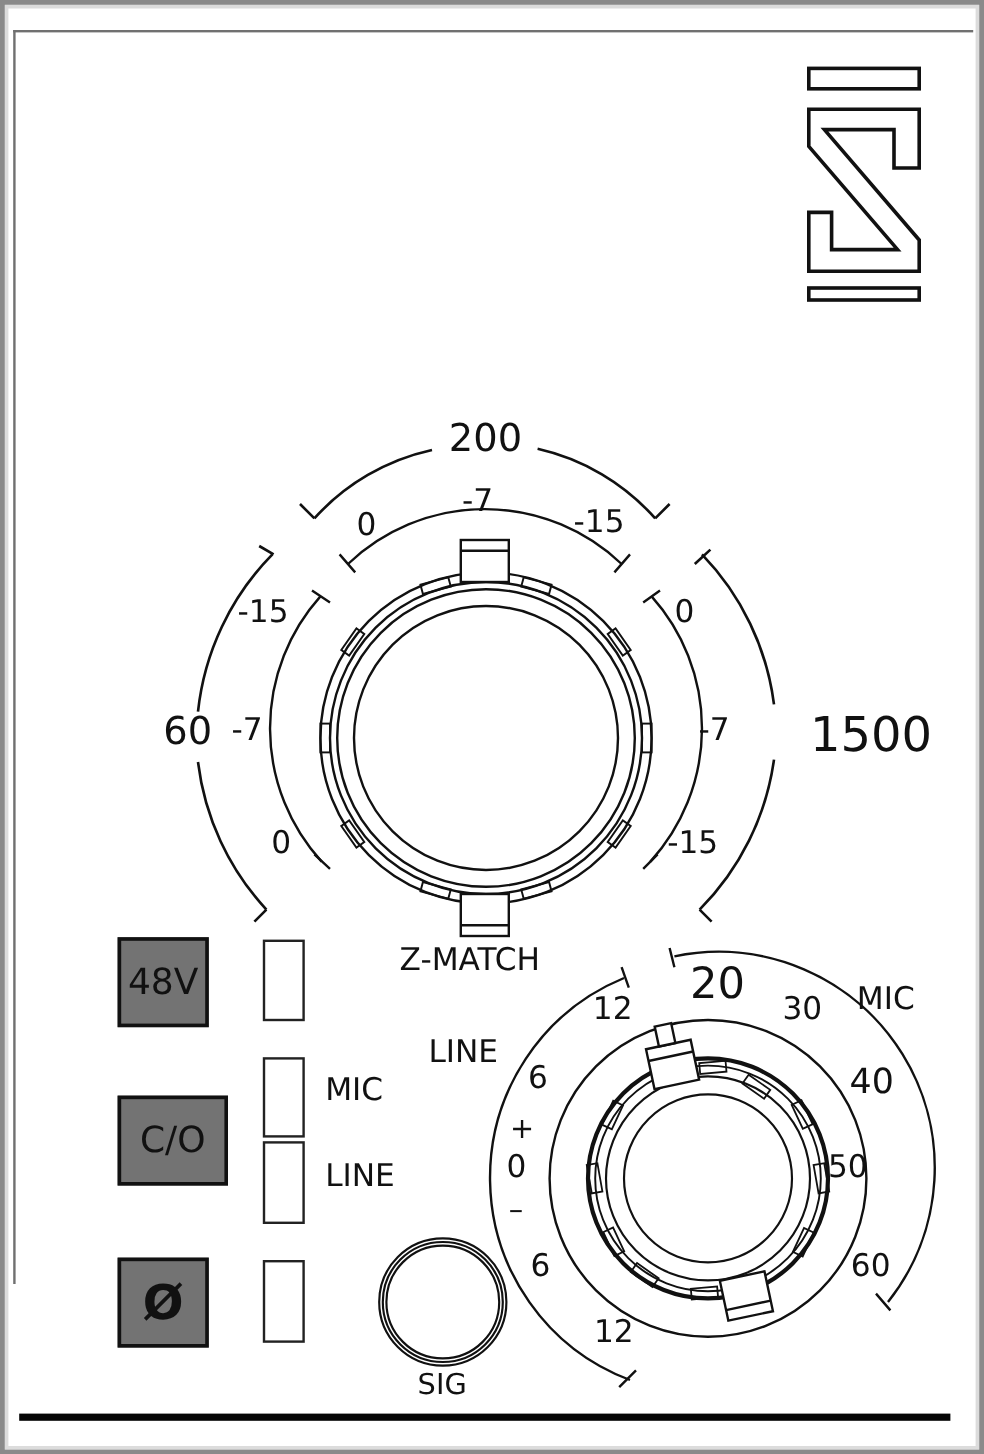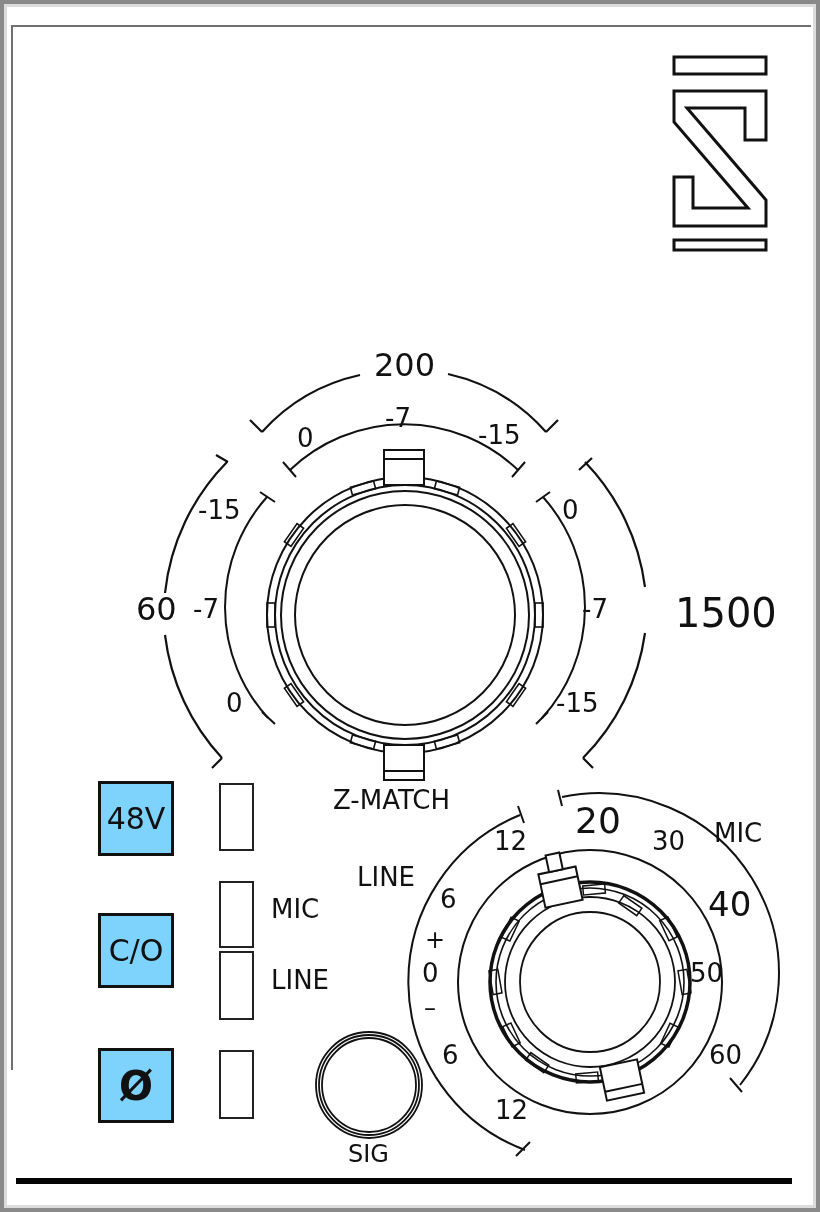--- a/index.html
+++ b/index.html
@@ -5,21 +5,21 @@
   html, body { margin: 0; padding: 0; background: #ffffff; }
   body { width: 820px; height: 1212px; position: relative; overflow: hidden;
          font-family: "Liberation Sans", "DejaVu Sans", sans-serif; }
   .frame { position: absolute; left: 0; top: 0; width: 820px; height: 1212px;
            box-sizing: border-box; border: 4px solid #8a8a8a;
            box-shadow: inset 0 0 0 3px #dcdcdc; background: #ffffff; }
   .panel { position: absolute; left: 11px; top: 25px; width: 798px; height: 1043px;
            border-top: 2px solid #707070; border-left: 2px solid #707070; }
   svg { position: absolute; left: 0; top: 0; }
   .box-btn { position: absolute; box-sizing: border-box; border: 3px solid #111;
-             background: #7dd3fc; display: flex; align-items: center; justify-content: center;
+             background: #737373; display: flex; align-items: center; justify-content: center;
              font-family: "DejaVu Sans", sans-serif; color: #111; cursor: pointer; }
   .led { position: absolute; box-sizing: border-box; border: 2px solid #222; background: #fff; }
   .txt { position: absolute; font-family: "DejaVu Sans", sans-serif; color: #111; white-space: nowrap; }
   .bottom-rule { position: absolute; left: 16px; top: 1178px; width: 776px; height: 6px; background: #050505; }
 </style>
 </head>
 <body>
 
 <div class="frame"></div>
 <div class="panel"></div>
@@ -151,26 +151,26 @@
 <div class="txt" style="left:494px;top:826px;font-size:26px;">12</div>
 <div class="txt" style="left:440px;top:884px;font-size:26px;">6</div>
 <div class="txt" style="left:425px;top:926px;font-size:24px;">+</div>
 <div class="txt" style="left:422px;top:958px;font-size:26px;">0</div>
 <div class="txt" style="left:424px;top:994px;font-size:24px;">–</div>
 <div class="txt" style="left:442px;top:1040px;font-size:26px;">6</div>
 <div class="txt" style="left:495px;top:1095px;font-size:26px;">12</div>
 
 <div class="txt" style="left:575px;top:800px;font-size:36px;">20</div>
 <div class="txt" style="left:652px;top:826px;font-size:26px;">30</div>
-<div class="txt" style="left:708px;top:884px;font-size:34px;">40</div>
+<div class="txt" style="left:708px;top:884px;font-size:29px;">40</div>
 <div class="txt" style="left:690px;top:958px;font-size:26px;">50</div>
 <div class="txt" style="left:709px;top:1040px;font-size:26px;">60</div>
 
 <div class="box-btn" style="left:98px;top:781px;width:76px;height:75px;font-size:30px;">48V</div>
-<div class="box-btn" style="left:98px;top:913px;width:76px;height:75px;font-size:30px;">C/O</div>
+<div class="box-btn" style="left:98px;top:913px;width:92px;height:75px;font-size:30px;">C/O</div>
 <div class="box-btn" style="left:98px;top:1048px;width:76px;height:75px;font-size:40px;font-weight:bold;">Ø</div>
 
 <div class="led" style="left:219px;top:783px;width:35px;height:68px;"></div>
 <div class="led" style="left:219px;top:881px;width:35px;height:67px;"></div>
 <div class="led" style="left:219px;top:951px;width:35px;height:69px;"></div>
 <div class="led" style="left:219px;top:1050px;width:35px;height:69px;"></div>
 
 <div class="txt" style="left:271px;top:894px;font-size:26px;">MIC</div>
 <div class="txt" style="left:271px;top:965px;font-size:26px;">LINE</div>
 <div class="txt" style="left:348px;top:1140px;font-size:24px;">SIG</div>

